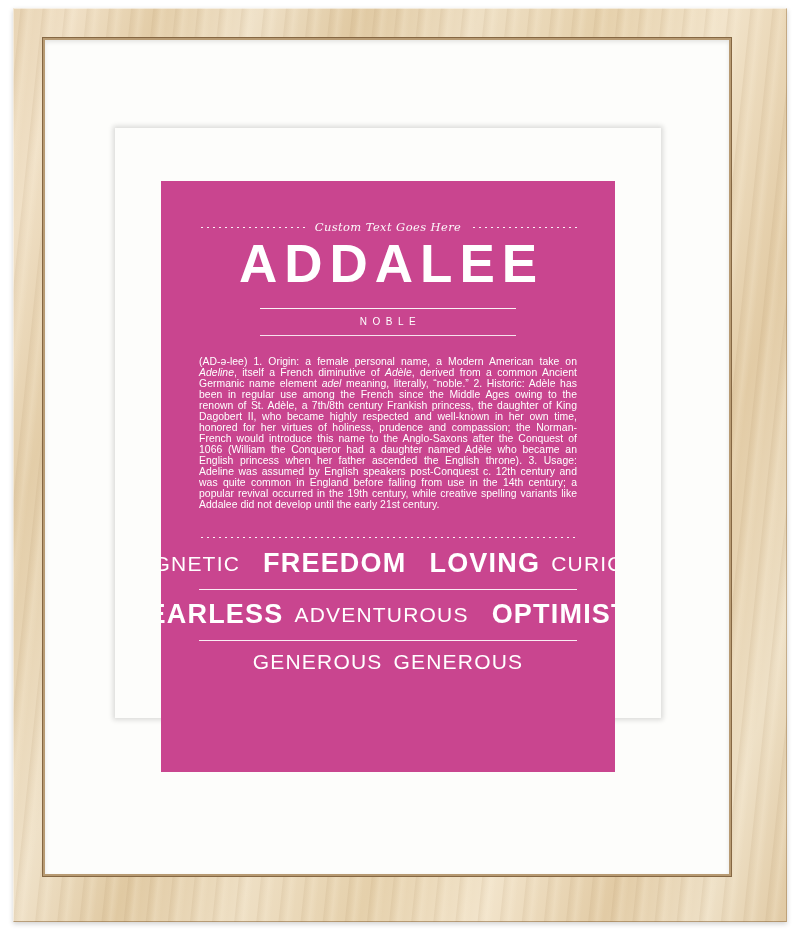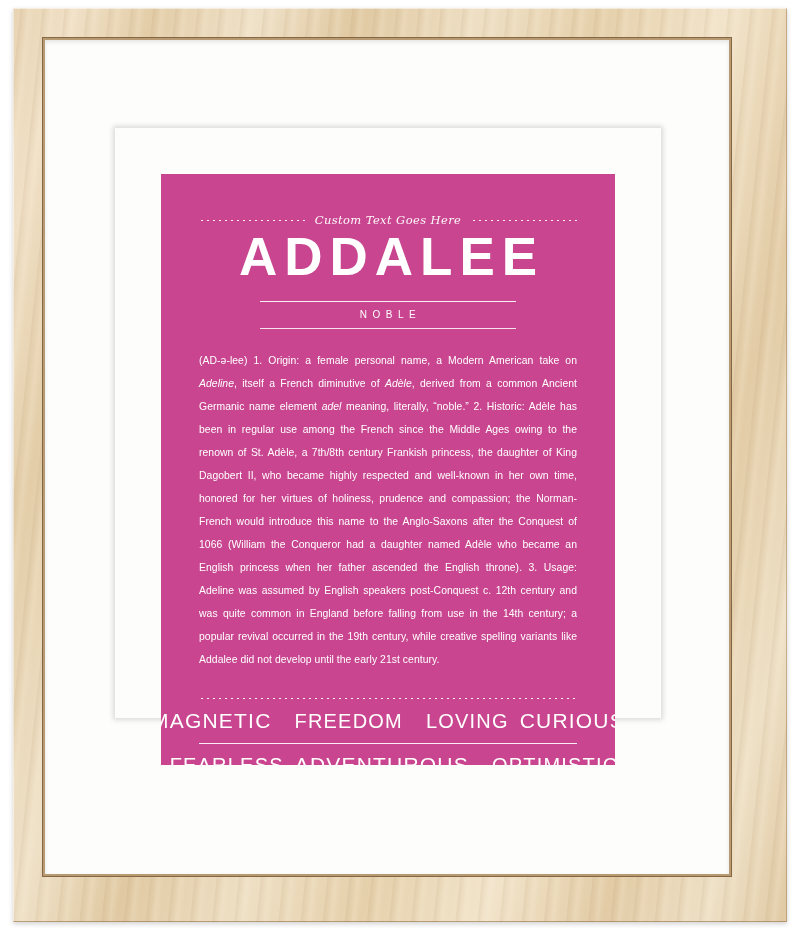--- a/index.html
+++ b/index.html
@@ -95,21 +95,21 @@
     width: 546px;
     height: 590px;
     box-shadow: 0 0 5px 2px rgba(0,0,0,0.14);
     pointer-events: none;
   }
 
   
   .poster {
     position: absolute;
     left: 161px;
-    top: 174px;
+    top: 181px;
     width: 454px;
     height: 591px;
     background: #c9458f;
     color: #ffffff;
     overflow: hidden;
   }
 
   .poster-pad {
     padding: 36px 38px 0 38px;
   }
@@ -175,21 +175,21 @@
     letter-spacing: 5.5px;
     font-weight: 400;
     padding-left: 5px;
   }
 
   
   .body-text {
     margin-top: 20px;
     font-family: "Liberation Sans", sans-serif;
     font-size: 10.4px;
-    line-height: 23px;
+    line-height: 11px;
     text-align: justify;
     letter-spacing: 0.05px;
     color: #ffffff;
   }
   .body-text i { font-style: italic; }
 
   
   .traits {
     margin-top: 26px;
   }
@@ -201,22 +201,22 @@
     white-space: nowrap;
     padding: 9px 0 10px 0;
   }
   .trait-line span { display: inline-block; }
   .t-reg {
     font-weight: 400;
     font-size: 21px;
     letter-spacing: 1.2px;
   }
   .t-bold {
-    font-weight: 400;
-    font-size: 20px;
+    font-weight: 700;
+    font-size: 27px;
     letter-spacing: 1.2px;
     padding-left: 12px;
   }
   .dotrule {
     height: 3px;
     background-image: radial-gradient(circle, #ffffff 0.8px, rgba(255,255,255,0) 1.1px);
     background-size: 6px 3px;
     background-repeat: repeat-x;
     opacity: 0.92;
   }

